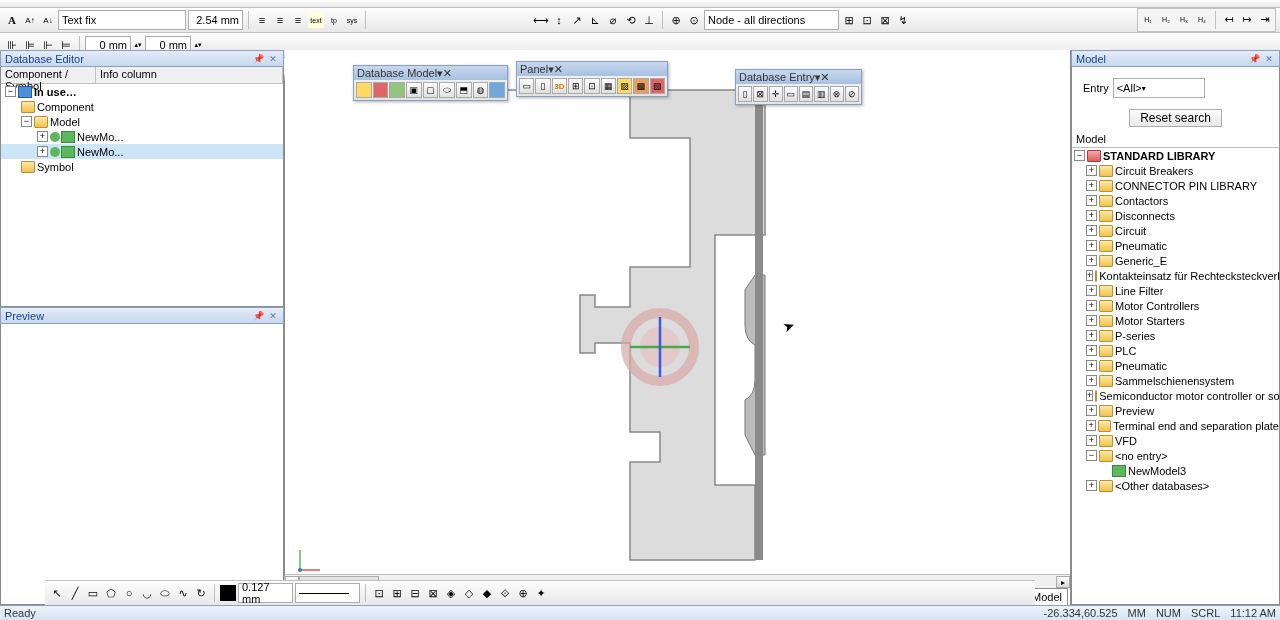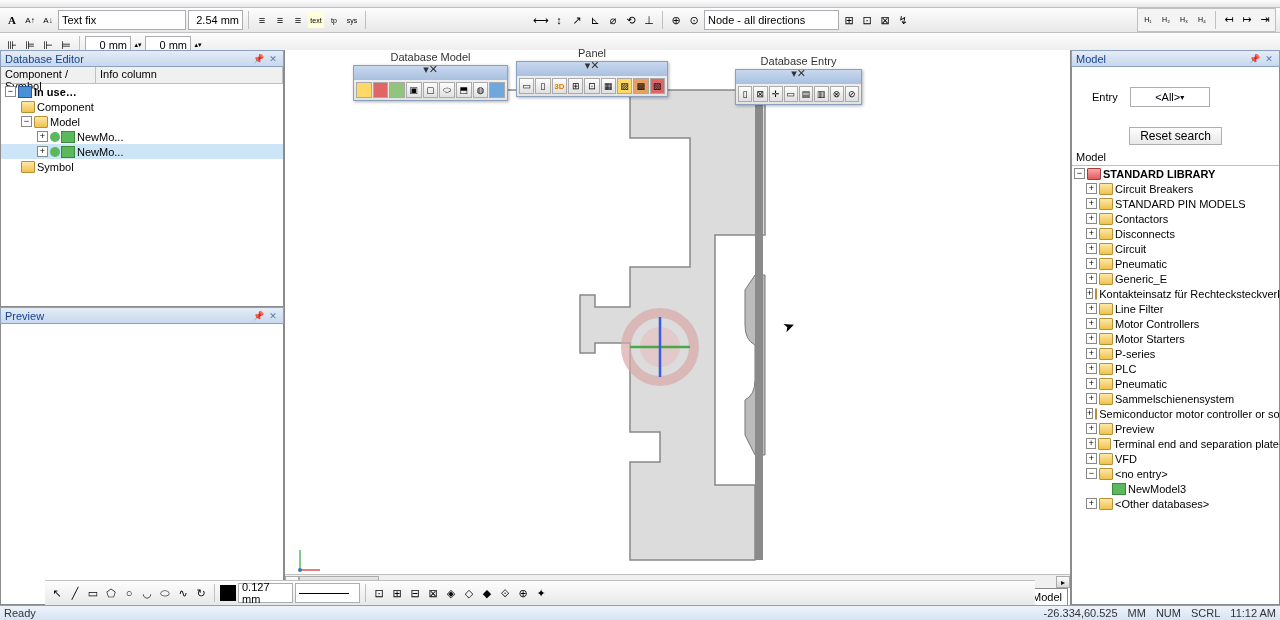--- a/index.html
+++ b/index.html
@@ -4,53 +4,53 @@
 <style>
 *{margin:0;padding:0;box-sizing:border-box;font-family:"Segoe UI",Tahoma,sans-serif;font-size:11px;}
 body{background:#fff;overflow:hidden;width:1280px;height:620px;position:relative;}
 .toolbar-row{height:25px;background:linear-gradient(#fdfdfd,#e8e8e8);border-bottom:1px solid #c0c0c0;display:flex;align-items:center;padding:0 4px;gap:2px;}
 .tb-btn{width:16px;height:16px;border:1px solid transparent;display:flex;align-items:center;justify-content:center;cursor:pointer;}
 .tb-sep{width:1px;height:18px;background:#c0c0c0;margin:0 3px;}
 .tb-input{height:18px;border:1px solid #abadb3;padding:0 3px;font-size:11px;background:#fff;}
 .tb-combo{height:20px;border:1px solid #abadb3;background:#fff;display:flex;align-items:center;padding:0 3px;font-size:11px;}
 .spin{width:46px;}
 .main-area{position:absolute;top:50px;bottom:15px;left:0;right:0;display:flex;}
-.left-panel{width:285px;display:flex;flex-direction:column;border-right:1px solid #8b8b8b;}
+.left-panel{width:285px;display:flex;flex-direction:column;border-right:1px solid #8b8b8b;border-radius:31px;}
 .right-panel{width:210px;display:flex;flex-direction:column;border-left:1px solid #8b8b8b;}
 .center-panel{flex:1;position:relative;background:#fff;}
 .panel-header{height:17px;background:linear-gradient(#e4ecf7,#c8d8ee);border:1px solid #8ba0bc;display:flex;align-items:center;padding:0 4px;font-size:11px;color:#15428b;justify-content:space-between;}
 .panel-header .controls{display:flex;gap:2px;}
 .panel-header .ctrl-btn{width:12px;height:12px;cursor:pointer;display:flex;align-items:center;justify-content:center;font-size:9px;color:#5a7ab0;}
 .tree-area{flex:1;background:#fff;border:1px solid #8b8b8b;border-top:none;overflow:auto;}
 .tree-header{display:flex;height:17px;background:#f0f0f0;border-bottom:1px solid #c0c0c0;}
 .tree-col{padding:1px 4px;border-right:1px solid #c0c0c0;font-size:11px;}
 .tree-item{display:flex;align-items:center;height:15px;padding-left:4px;font-size:11px;white-space:nowrap;cursor:pointer;}
 .tree-item.selected{background:#cde6f7;}
 .tree-exp{width:11px;height:11px;border:1px solid #888;display:flex;align-items:center;justify-content:center;font-size:9px;line-height:1;margin-right:2px;cursor:pointer;background:#fff;}
 .tree-icon{width:14px;height:12px;margin-right:2px;display:inline-block;}
 .folder-icon{background:linear-gradient(#fce9a8,#f0c24b);border:1px solid #b89137;border-radius:1px;}
 .folder-icon-red{background:linear-gradient(#f5a8a8,#e05b5b);border:1px solid #a83a3a;border-radius:1px;}
 .comp-icon{background:#4a90d9;border:1px solid #2a5a99;}
 .model-icon{background:#5cb85c;border:1px solid #3a8a3a;}
 .preview-area{height:298px;display:flex;flex-direction:column;}
 .preview-body{flex:1;background:#fff;border:1px solid #8b8b8b;border-top:none;}
 .canvas{position:absolute;inset:0;background:#fff;}
 .float-toolbar{position:absolute;background:linear-gradient(#f7f7f7,#e3e3e3);border:1px solid #8ba0bc;box-shadow:1px 1px 3px rgba(0,0,0,0.3);}
-.float-title{height:14px;background:linear-gradient(#c8d8ee,#a8c0e0);font-size:10px;padding:4px 3px;display:flex;align-items:center;justify-content:flex-end;color:#333;flex-direction:column;}
+.float-title{height:14px;background:linear-gradient(#c8d8ee,#a8c0e0);font-size:10px;padding:4px 3px;display:flex;align-items:center;justify-content:flex-start;color:#333;}
 .float-body{display:flex;padding:2px;gap:1px;}
 .ft-btn{width:16px;height:16px;border:1px solid #aaa;background:linear-gradient(#fdfdfd,#e0e0e0);cursor:pointer;display:flex;align-items:center;justify-content:center;font-size:9px;}
 .ft-btn.color-y{background:#ffd966;}
 .ft-btn.color-r{background:#e06666;}
 .ft-btn.color-g{background:#93c47d;}
 .ft-btn.color-b{background:#6fa8dc;}
 .shape-svg{position:absolute;}
 .axis{position:absolute;bottom:30px;left:10px;}
 .status-bar{position:absolute;bottom:0;left:0;right:0;height:15px;background:linear-gradient(#eef3fa,#d6e4f5);border-top:1px solid #8ba0bc;display:flex;align-items:center;font-size:10.5px;color:#333;padding:0 4px;justify-content:space-between;}
 .bottom-toolbar-row{position:absolute;bottom:15px;left:45px;right:245px;height:25px;background:linear-gradient(#fdfdfd,#e8e8e8);border-top:1px solid #c0c0c0;display:flex;align-items:center;padding:0 4px;gap:2px;}
-.entry-row{display:flex;align-items:center;gap:12px;padding:20px;}
+.entry-row{display:flex;align-items:center;gap:4px;padding:11px;}
 .btn-reset{border:1px solid #abadb3;background:linear-gradient(#fdfdfd,#e8e8e8);padding:1px 10px;font-size:12px;cursor:pointer;}
 .lib-tabs{position:absolute;bottom:0;right:2px;display:flex;height:17px;}
 .lib-tab{border:1px solid #8b8b8b;border-bottom:none;background:linear-gradient(#fdfdfd,#e8e8e8);padding:0 5px;display:flex;align-items:center;font-size:10.5px;cursor:pointer;margin-left:-1px;}
 .lib-tab.active{background:#fff;}
 .tab-swatch{width:8px;height:8px;margin-right:2px;}
 .scroll-stub{height:14px;background:#f0f0f0;border-top:1px solid #c0c0c0;position:relative;}
 .scroll-btn{position:absolute;width:14px;height:12px;top:1px;background:linear-gradient(#fdfdfd,#d8d8d8);border:1px solid #aaa;display:flex;align-items:center;justify-content:center;font-size:8px;}
 .scroll-thumb{position:absolute;height:12px;top:1px;background:linear-gradient(#e8e8e8,#c8c8c8);border:1px solid #aaa;}
 .cursor-arrow{position:absolute;font-size:14px;color:#000;transform:rotate(-20deg);}
 </style>
@@ -287,21 +287,21 @@
     <div class="panel-header">
       <span>Model</span>
       <span class="controls">
           <span class="ctrl-btn">📌</span>
           <span class="ctrl-btn">✕</span>
         </span>
     </div>
     <div style="flex:1;background:#fff;border:1px solid #8b8b8b;border-top:none;display:flex;flex-direction:column;">
       <div class="entry-row">
         <span>Entry</span>
-        <div class="tb-combo" style="width:80px;justify-content:center;">
+        <div class="tb-combo" style="width:92px;justify-content:flex-start;">
           <span>&lt;All&gt;</span>
             <span style="font-size:8px;">▾</span>
         </div>
       </div>
       <div style="text-align:center;padding-bottom:4px;">
         <button class="btn-reset">Reset search</button>
       </div>
       <div style="padding:2px 4px;font-size:11px;">Model</div>
       <div class="tree-area" style="flex:1;border:none;border-top:1px solid #c0c0c0;">
         <div class="tree-item" style="padding-left:2px;">
@@ -311,21 +311,21 @@
         </div>
         <div id="lib-cats">
             <div class="tree-item" style="padding-left: 14px;">
               <span class="tree-exp">+</span>
               <span class="tree-icon folder-icon"></span>
               <span>Circuit Breakers</span>
             </div>
             <div class="tree-item" style="padding-left: 14px;">
               <span class="tree-exp">+</span>
               <span class="tree-icon folder-icon"></span>
-              <span>STANDARD PIN MODELS</span>
+              <span>CONNECTOR PIN LIBRARY</span>
             </div>
             <div class="tree-item" style="padding-left: 14px;">
               <span class="tree-exp">+</span>
               <span class="tree-icon folder-icon"></span>
               <span>Contactors</span>
             </div>
             <div class="tree-item" style="padding-left: 14px;">
               <span class="tree-exp">+</span>
               <span class="tree-icon folder-icon"></span>
               <span>Disconnects</span>

